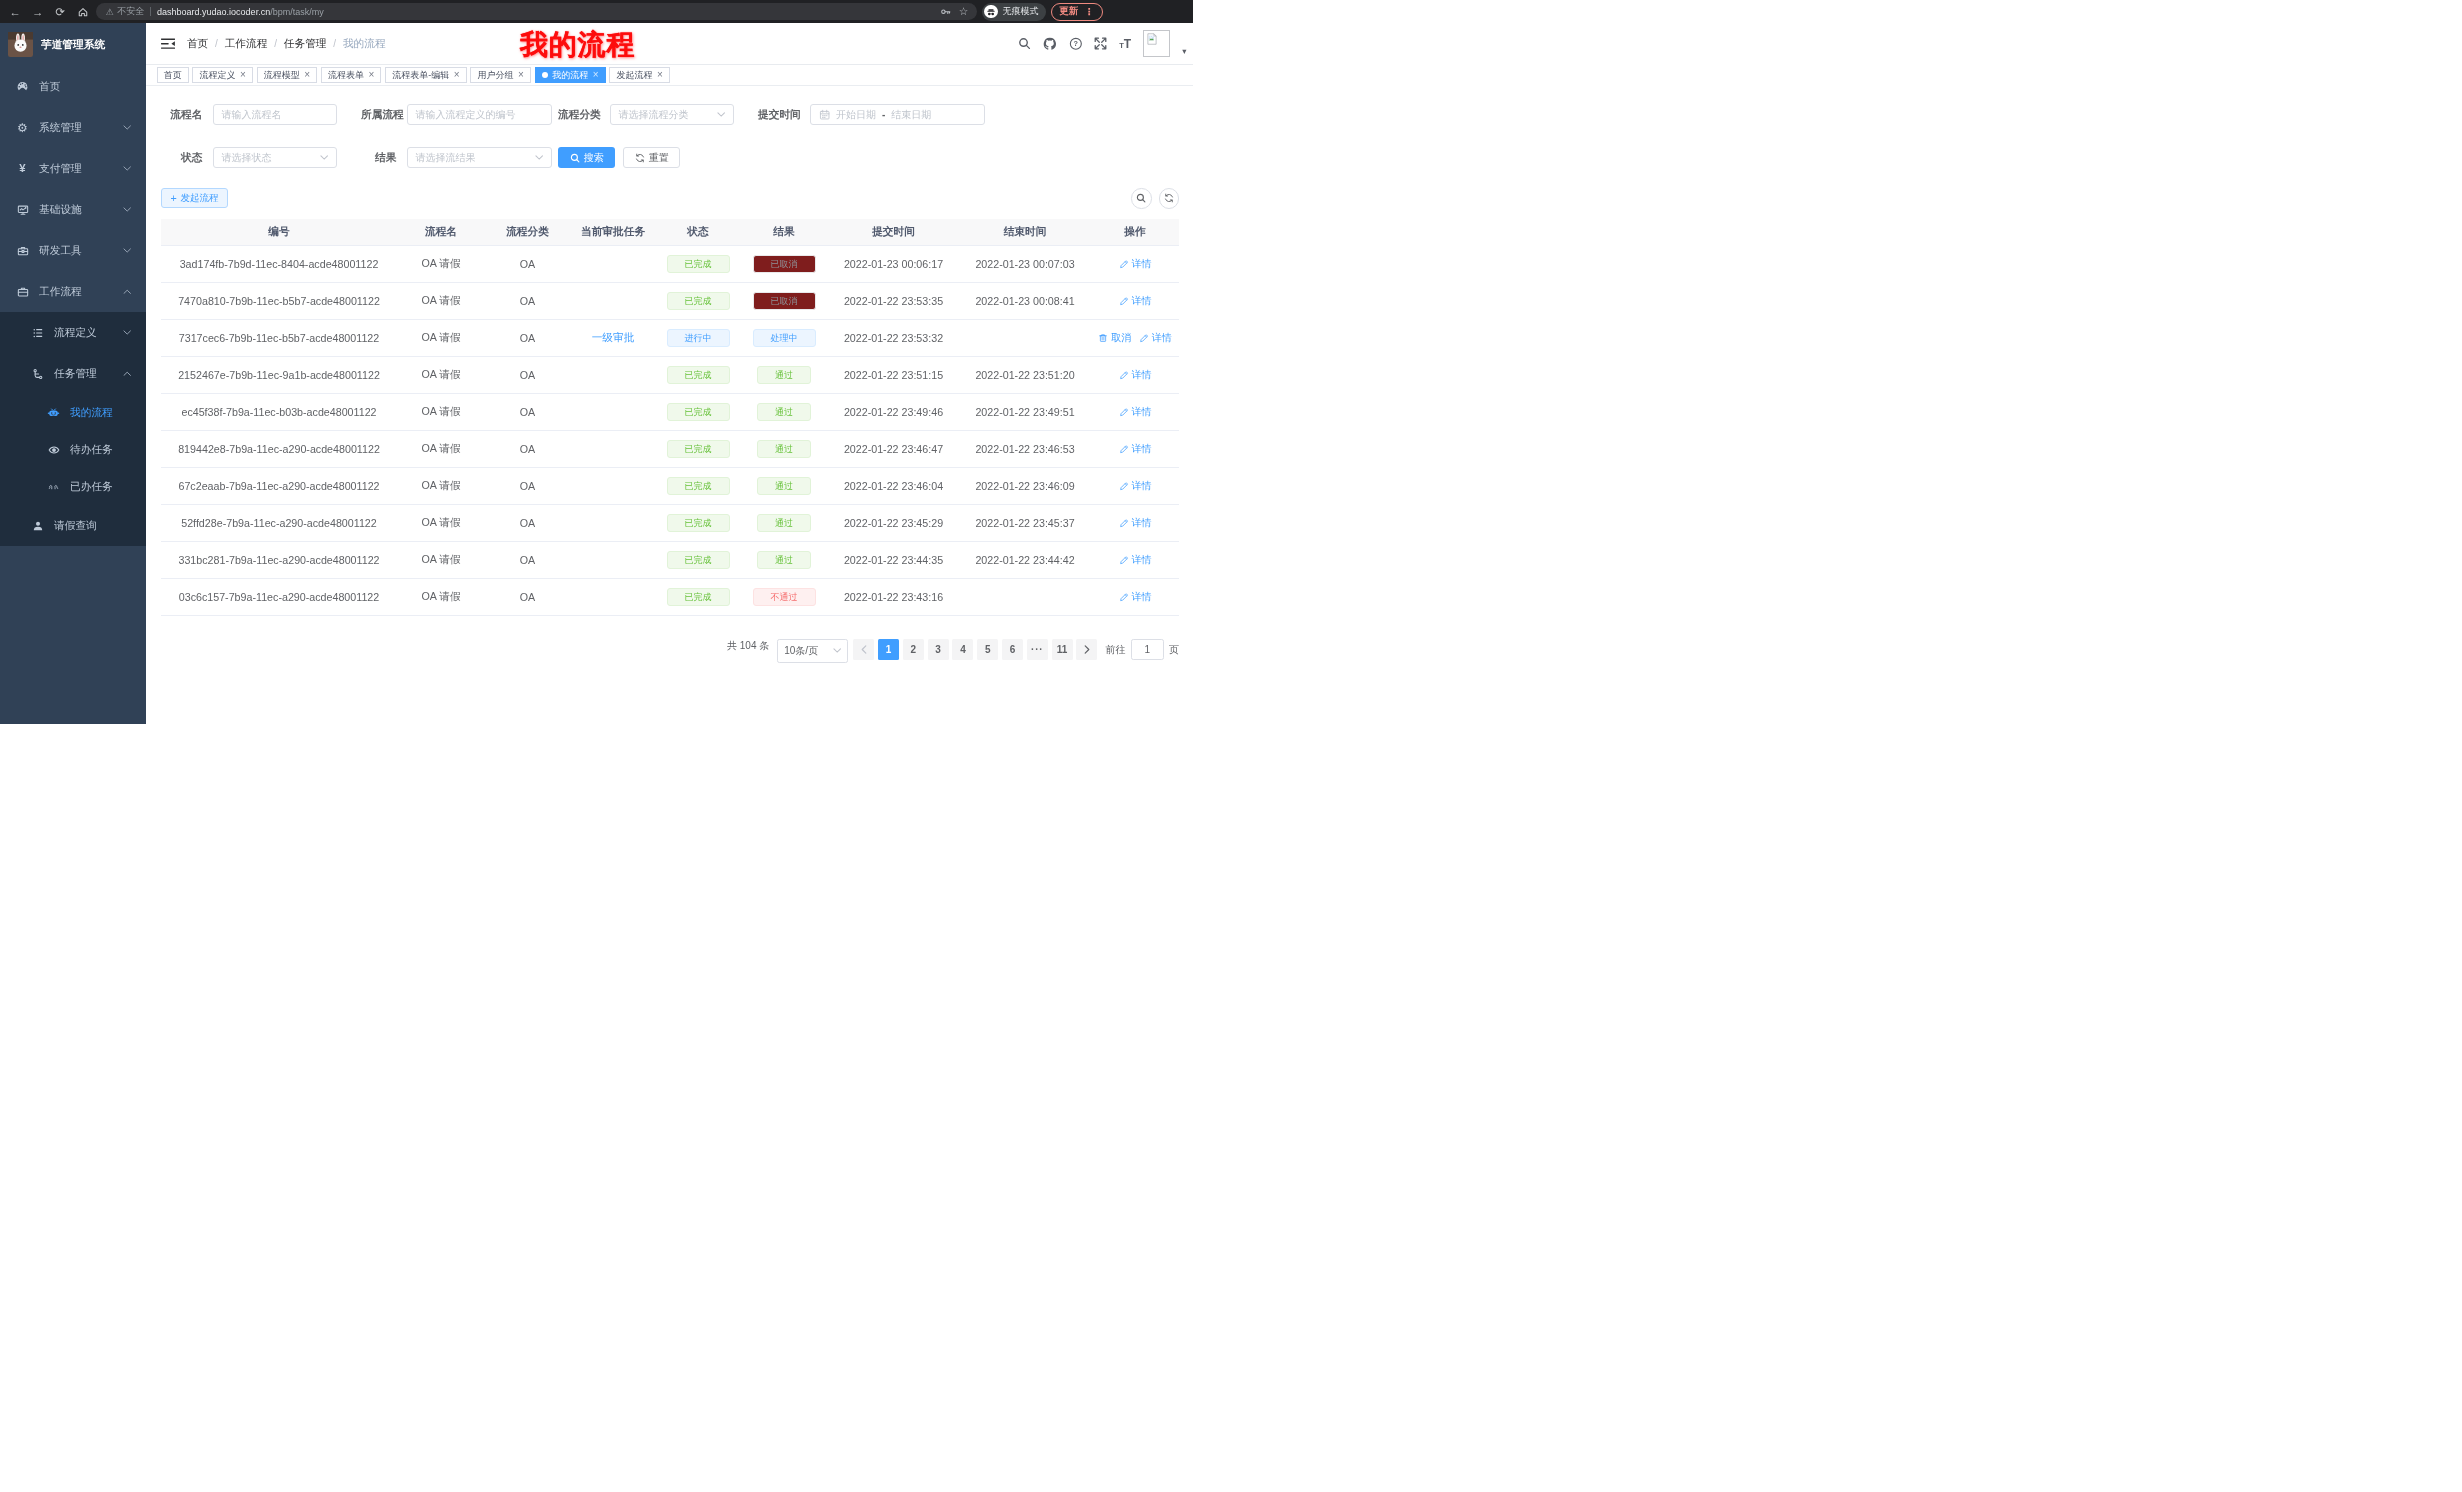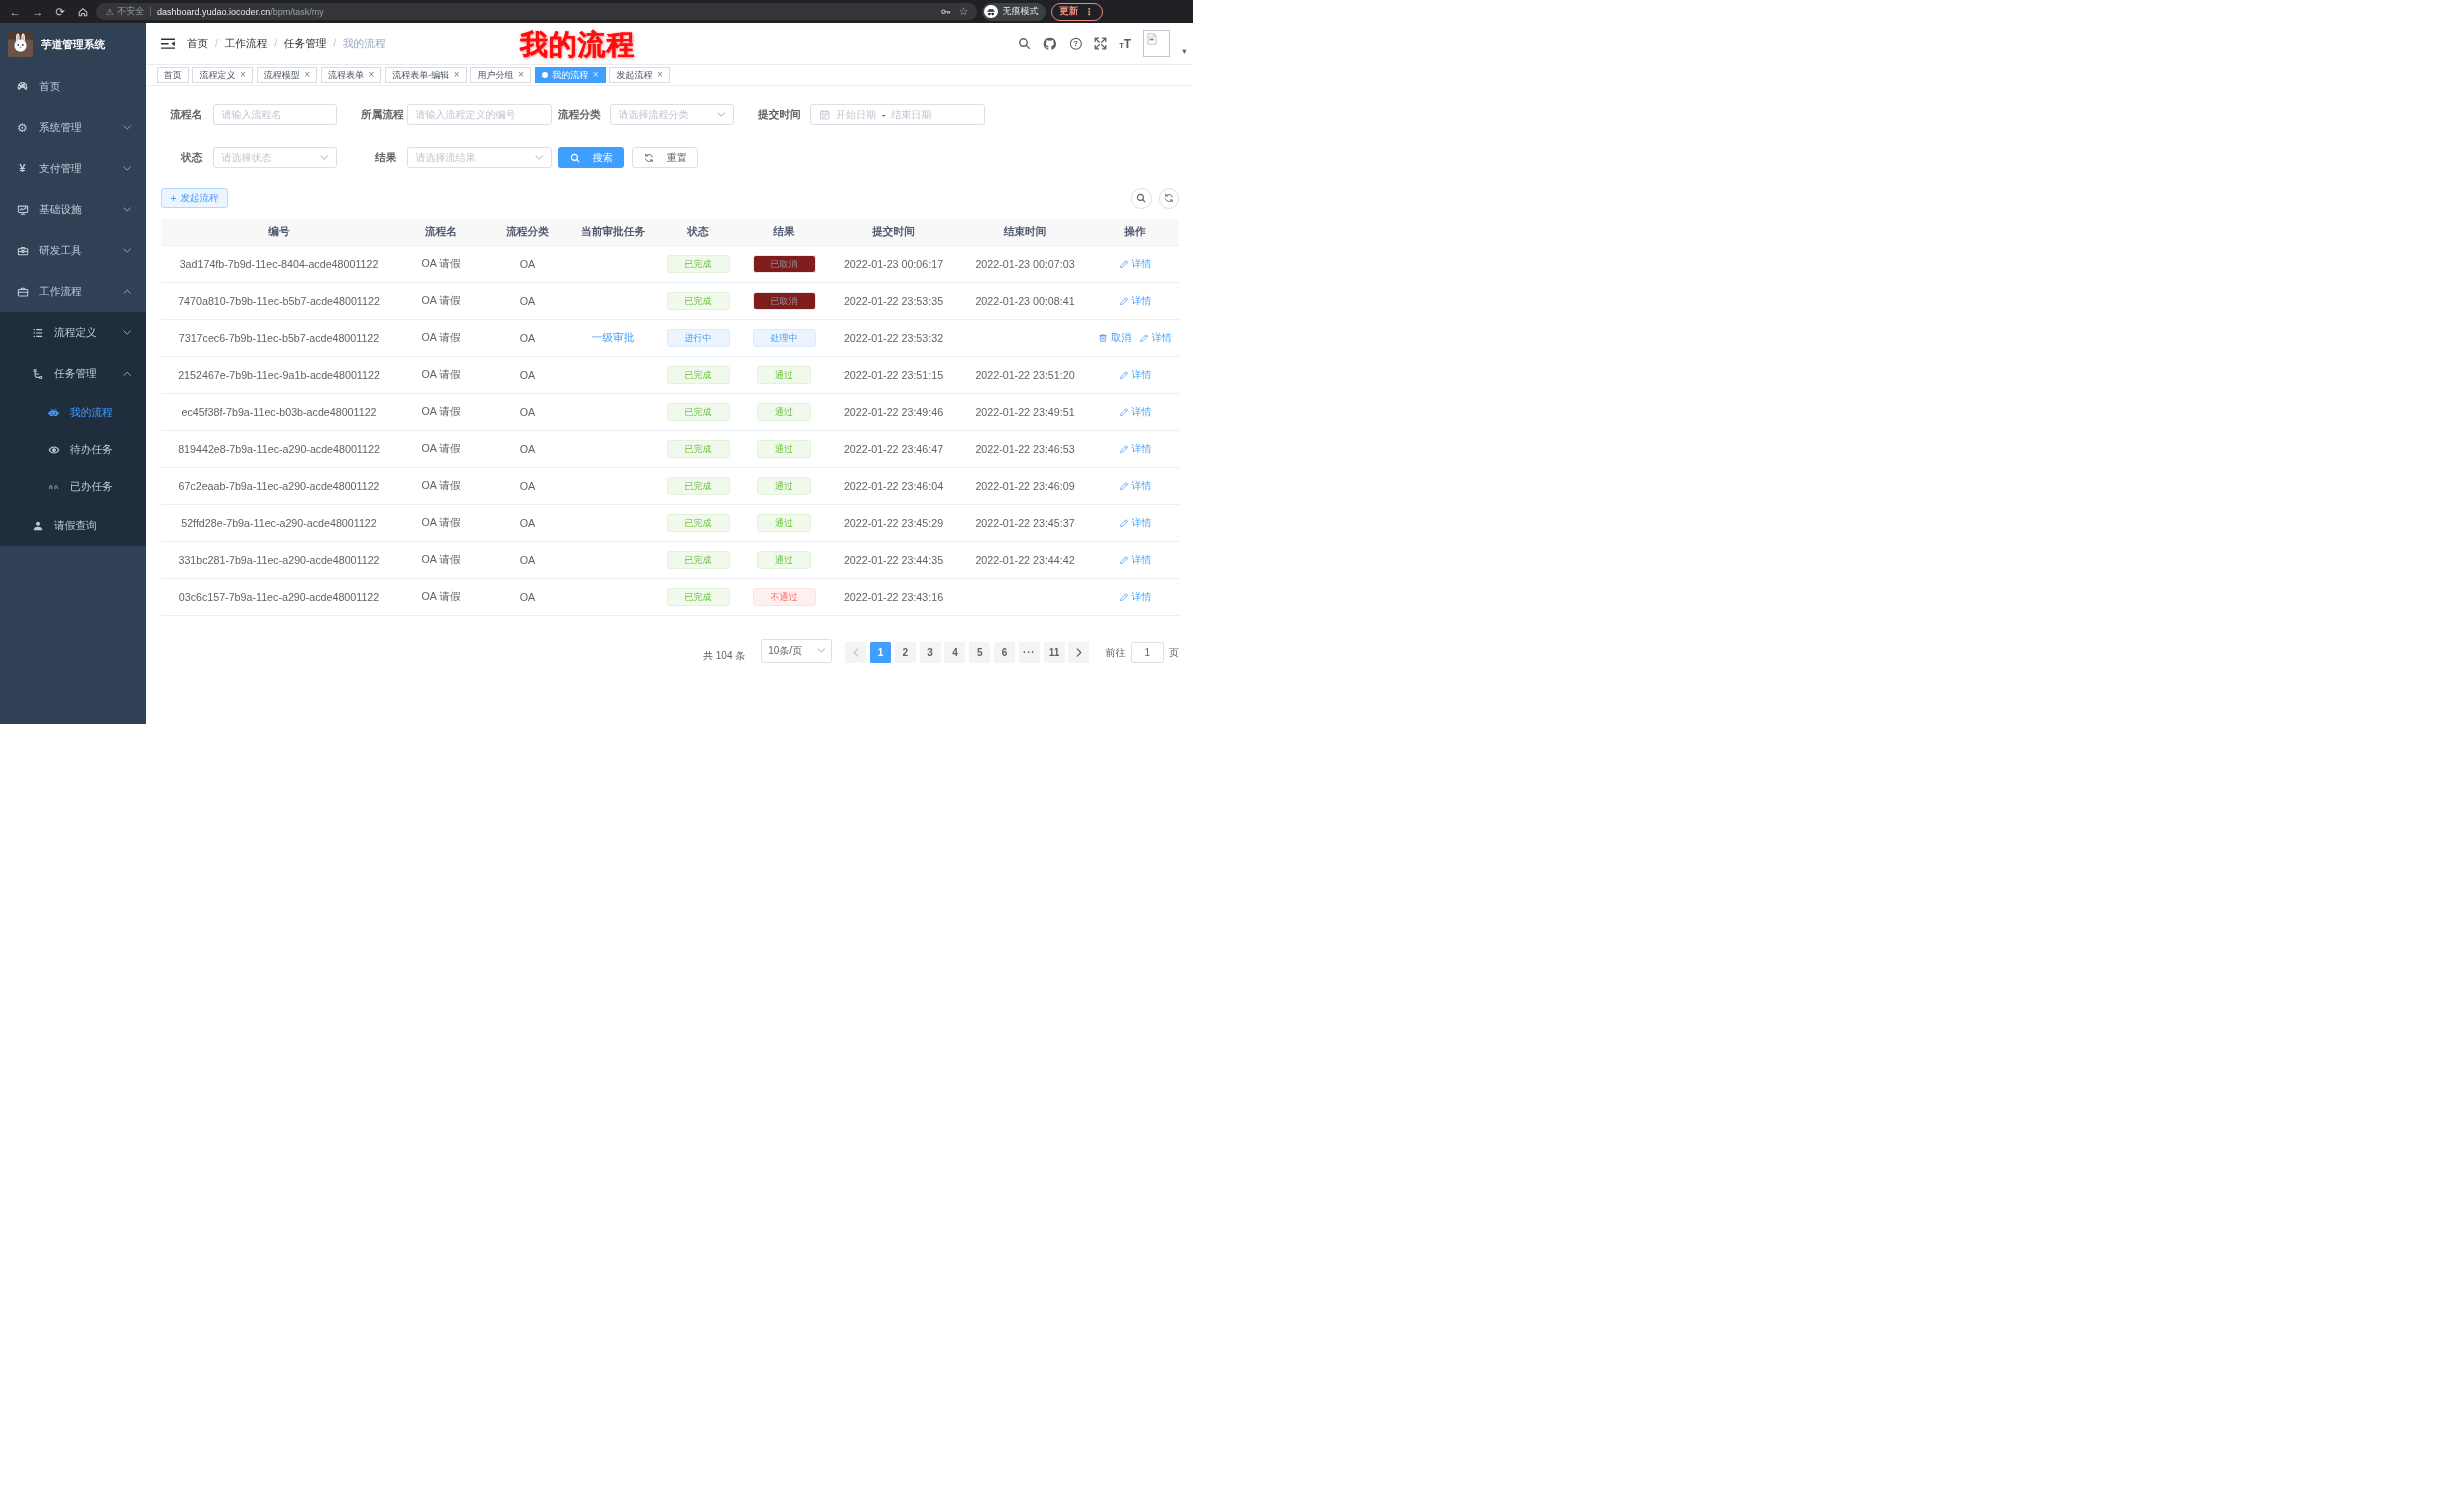--- a/index.html
+++ b/index.html
@@ -56,40 +56,40 @@
   .filter-row.r1{margin-top:18px}
   .filter-row.r2{margin-top:22px}
   .f-label{text-align:right;padding-right:10.7px;font-size:10.7px;font-weight:700;color:#606266;flex-shrink:0;white-space:nowrap}
   .w68{width:52px}.w60{width:46px}
   .control{height:21px;border:0.8px solid #dcdfe6;border-radius:3px;background:#fff;display:flex;align-items:center;padding:0 7.6px;font-size:10px;color:#bfc4cc;cursor:text}
   .control .chev{margin-left:auto;display:flex}
   .select{cursor:pointer}
   .daterange{gap:6px;cursor:pointer}
   .daterange .dash{color:#606266;font-weight:700}
   .mr24{margin-right:24px}.mr8{margin-right:6px}.mr10{margin-right:7.6px}
-  .btn{height:21px;border-radius:3px;display:flex;align-items:center;gap:13px;font-size:10px;padding:0 10.7px;cursor:pointer;border:0.8px solid transparent}
+  .btn{height:21px;border-radius:3px;display:flex;align-items:center;gap:4px;font-size:10px;padding:0 10.7px;cursor:pointer;border:0.8px solid transparent}
   .btn-search{background:#409eff;color:#fff}
   .btn-reset{background:#fff;border-color:#dcdfe6;color:#606266}
   .toolbar{margin-top:20px;display:flex;align-items:center}
   .btn-create{height:20px;padding:0 8.4px;background:#ecf5ff;border:0.8px solid #b3d8ff;color:#409eff;border-radius:3px;font-size:9.5px;display:flex;align-items:center;gap:3.8px;cursor:pointer}
   .toolbar-right{margin-left:auto;display:flex;gap:6.8px}
   .circle-btn{width:20.5px;height:20.5px;border-radius:50%;border:0.8px solid #dcdfe6;background:#fff;color:#606266;display:flex;align-items:center;justify-content:center;cursor:pointer}
   
   table{margin-top:10px;width:100%;border-collapse:collapse;table-layout:fixed}
   thead th{height:27px;background:#f8f8f9;color:#515a6e;font-size:10.7px;font-weight:700;text-align:center;border-bottom:0.8px solid #ebeef5}
   tbody td{height:37px;border-bottom:0.8px solid #ebeef5;text-align:center;font-size:10.7px;color:#606266;overflow:hidden;white-space:nowrap}
   .tag{display:inline-block;height:18px;line-height:16.7px;padding:0 17px;border:0.8px solid;border-radius:3px;font-size:9px}
   .tag.success{color:#67c23a;background:#f0f9eb;border-color:#e1f3d8}
   .tag.info{color:#909399;background:#7f1d1d;border-color:#e9e9eb}
   .tag.primary{color:#409eff;background:#ecf5ff;border-color:#d9ecff}
   .tag.danger{color:#f56c6c;background:#fef0f0;border-color:#fde2e2}
   .tlink{color:#409eff;font-size:10px;display:inline-flex;align-items:center;gap:3px;cursor:pointer;margin:0 3.8px}
   .task-link{color:#409eff;cursor:pointer}
   
-  .pagination{margin-top:23px;display:flex;align-items:flex-end;justify-content:flex-end;gap:13px;font-size:10px;color:#606266}
+  .pagination{margin-top:23px;display:flex;align-items:flex-start;justify-content:flex-end;gap:5px;font-size:10px;color:#606266}
   .pg-total{margin-right:3px;white-space:nowrap}
   .size-select{width:71px;height:21px;border:0.8px solid #dcdfe6;border-radius:2.3px;display:flex;align-items:center;padding:11px 6px;color:#606266;cursor:pointer;background:#fff}
   .size-select .chev{margin-left:auto}
   .pages{display:flex;align-items:center;gap:3.8px}
   .pg-btn{min-width:21px;height:21px;padding:0 2.3px;background:#f4f4f5;border-radius:1.5px;display:flex;align-items:center;justify-content:center;font-weight:600;color:#606266;cursor:pointer}
   .pg-btn.active{background:#409eff;color:#fff;cursor:default}
   .pg-btn.disabled{color:#c0c4cc;cursor:default}
   .pg-more{letter-spacing:0.8px;font-weight:700}
   .jumper{display:flex;align-items:center;gap:5.3px;margin-left:3px;white-space:nowrap}
   .goto-input{width:33px;height:21px;border:0.8px solid #dcdfe6;border-radius:2.3px;display:flex;align-items:center;justify-content:center;color:#606266;background:#fff;cursor:text}

